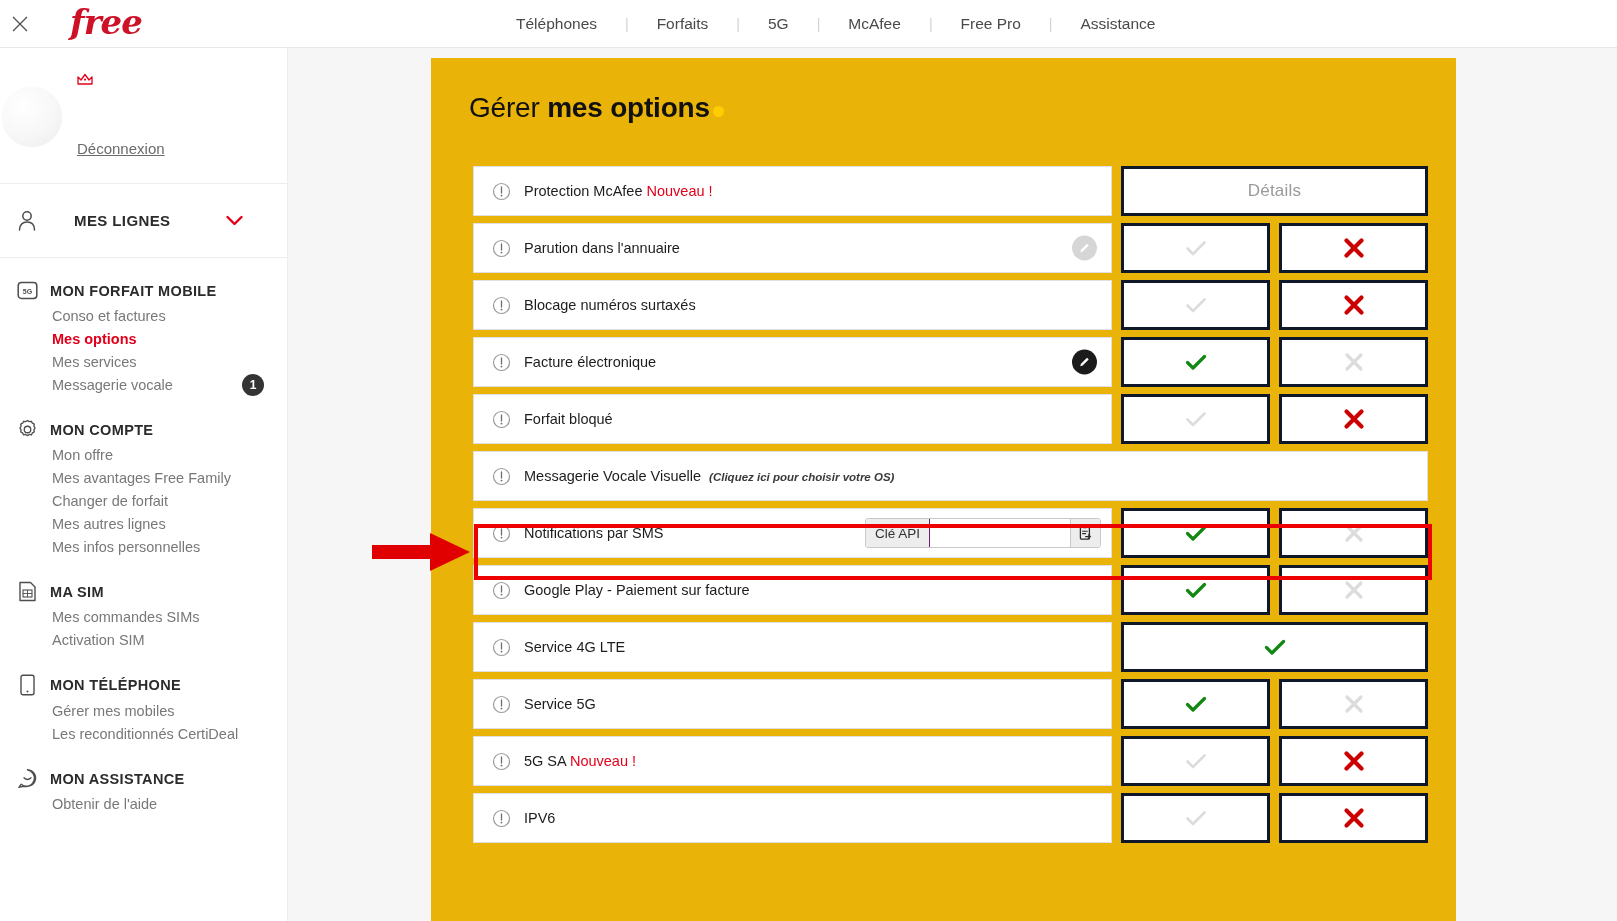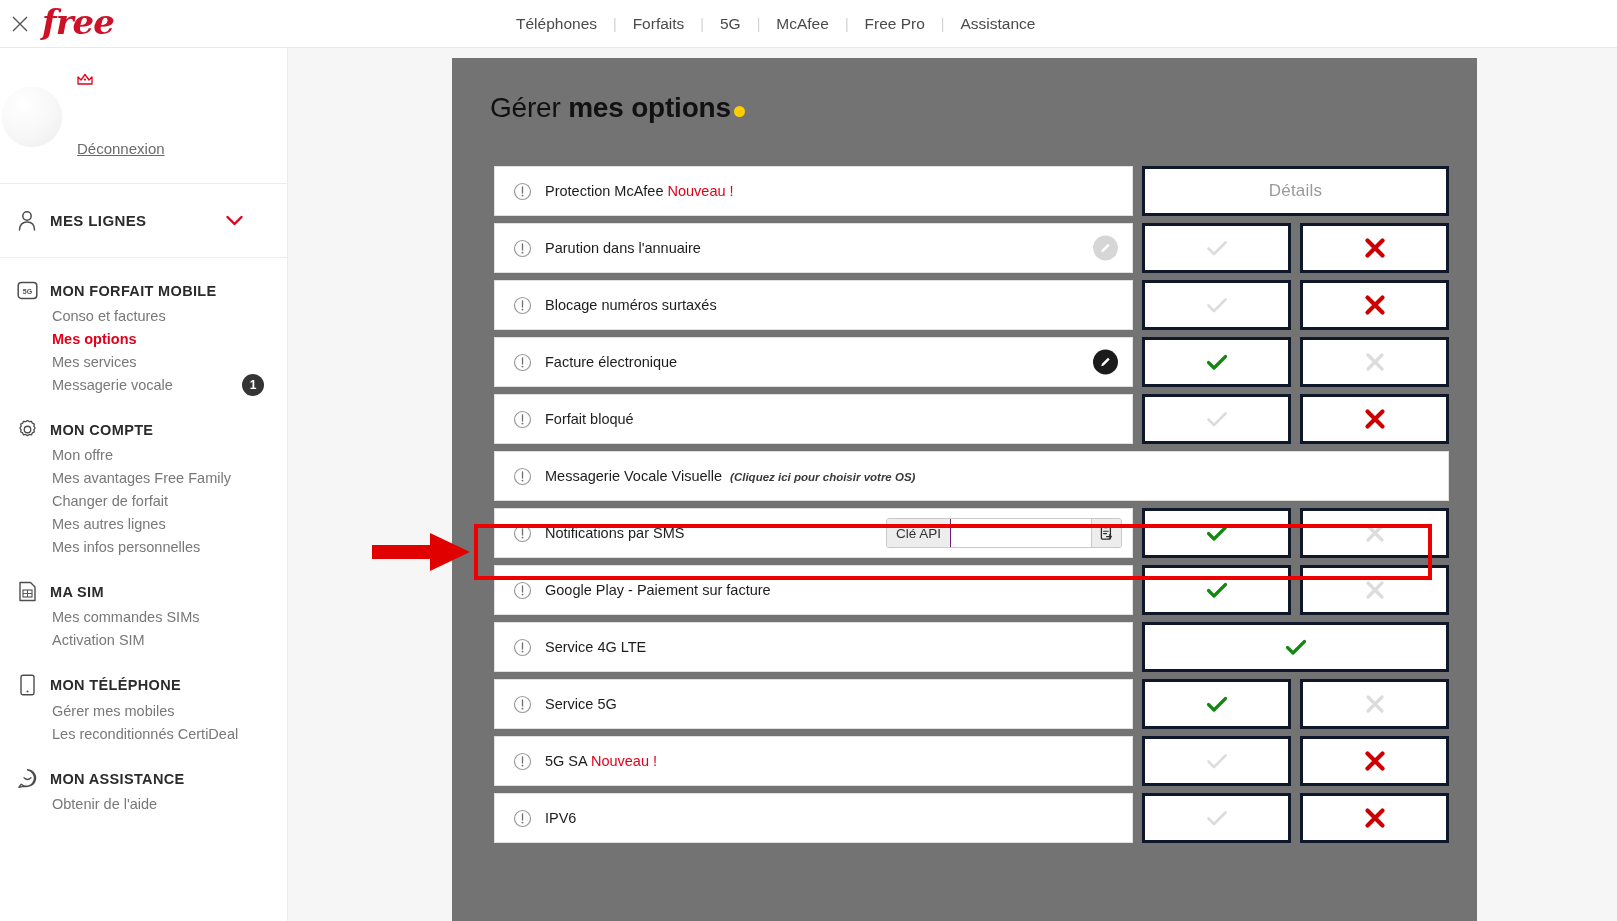--- a/index.html
+++ b/index.html
@@ -18,31 +18,31 @@
     border-bottom: 1px solid #e8e8e8;
     display: flex; align-items: center;
   }
   .close-x {
     width: 28px; height: 28px; margin-left: 6px;
     display: flex; align-items: center; justify-content: center;
     cursor: pointer;
   }
   .close-x svg { display: block; }
   .brand {
-    margin-left: 8px;
+    margin-left: 36px;
     font-family: "DejaVu Serif", serif;
     font-style: italic; font-weight: 700;
     font-size: 34px; color: #cd1127;
     letter-spacing: -1px;
     line-height: 1;
     padding-bottom: 4px;
   }
   .topnav {
     position: absolute; left: 500px; top: 0; height: 48px;
-    display: flex; align-items: center;
+    display: flex; align-items: center; gap: 12px;
   }
   .topnav a {
     font-size: 15.5px; color: #4a4a4a; text-decoration: none;
     padding: 0 16px; white-space: nowrap;
   }
   .topnav .sep { color: #d2d2d2; font-size: 14px; }
 
   
   .sidebar {
     position: absolute; top: 48px; left: 0;
@@ -67,20 +67,21 @@
   .logout {
     position: absolute; left: 77px; top: 82px;
     font-size: 15px; color: #6b6b6b;
     text-decoration: underline; cursor: pointer; margin-top: 10px;
   }
 
   .lines-row {
     height: 74px; display: flex; align-items: center;
     border-bottom: 1px solid #ededed; cursor: pointer;
     padding-left: 12px;
+    gap: 24px;
   }
   .lines-row .ico { width: 30px; display: flex; justify-content: center; }
   .lines-row .txt {
     font-size: 15px; font-weight: 700; color: #2b2b2b;
     letter-spacing: .4px; margin-left: 8px; flex: 1;
   }
   .lines-row .chev { margin-right: 44px; }
 
   .navgroup { margin-top: 22px; }
   .group-head {
@@ -107,23 +108,23 @@
     display: flex; align-items: center; justify-content: center;
   }
 
   
   .bg-grey {
     position: absolute; top: 48px; left: 288px;
     width: 1329px; height: 873px;
     background: #f6f6f6;
   }
   .card {
-    position: absolute; top: 58px; left: 452px;
+    position: absolute; top: 58px; left: 431px;
     width: 1025px; height: 863px;
-    background: #737373;
+    background: #eab308;
   }
   .page-title {
     position: absolute; left: 38px; top: 34px;
     font-size: 28px; color: #111111; font-weight: 400;
     letter-spacing: -.2px; white-space: nowrap;
   }
   .page-title b { font-weight: 700; }
   .dot {
     display: inline-block; width: 11px; height: 11px;
     border-radius: 50%; background: #ffcd00;

